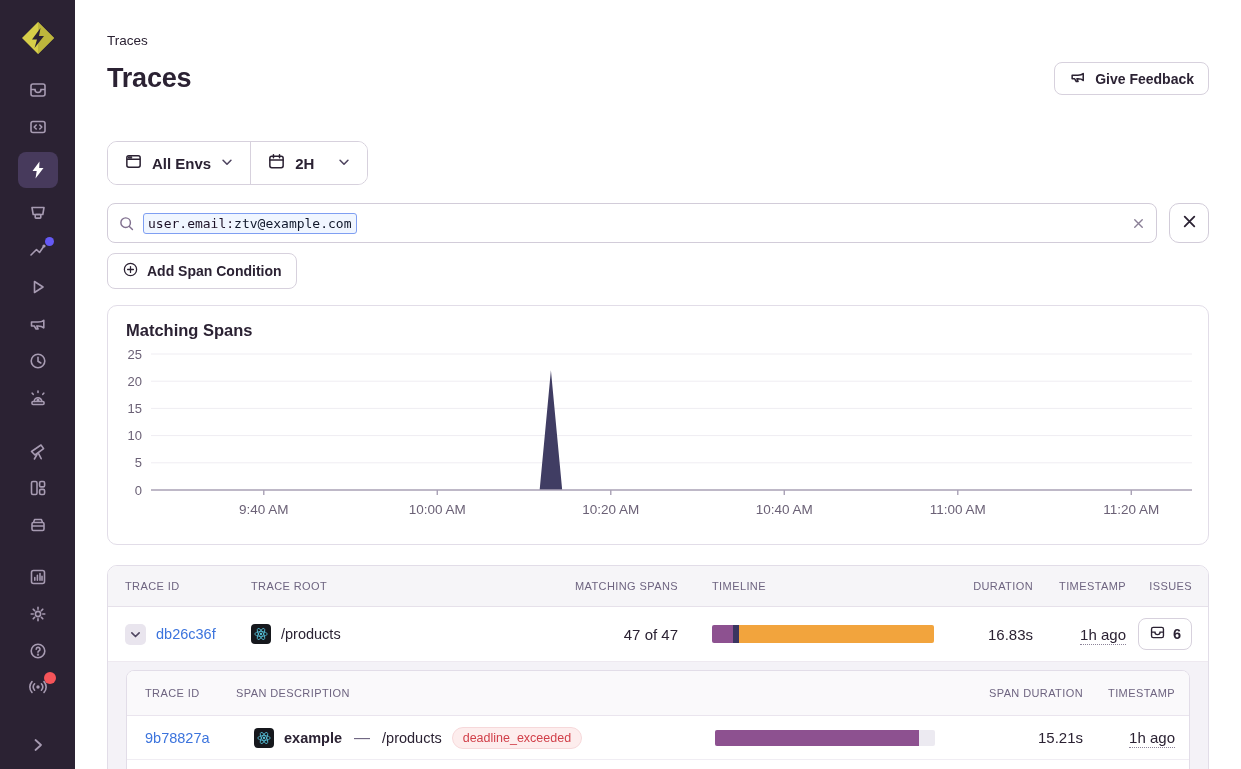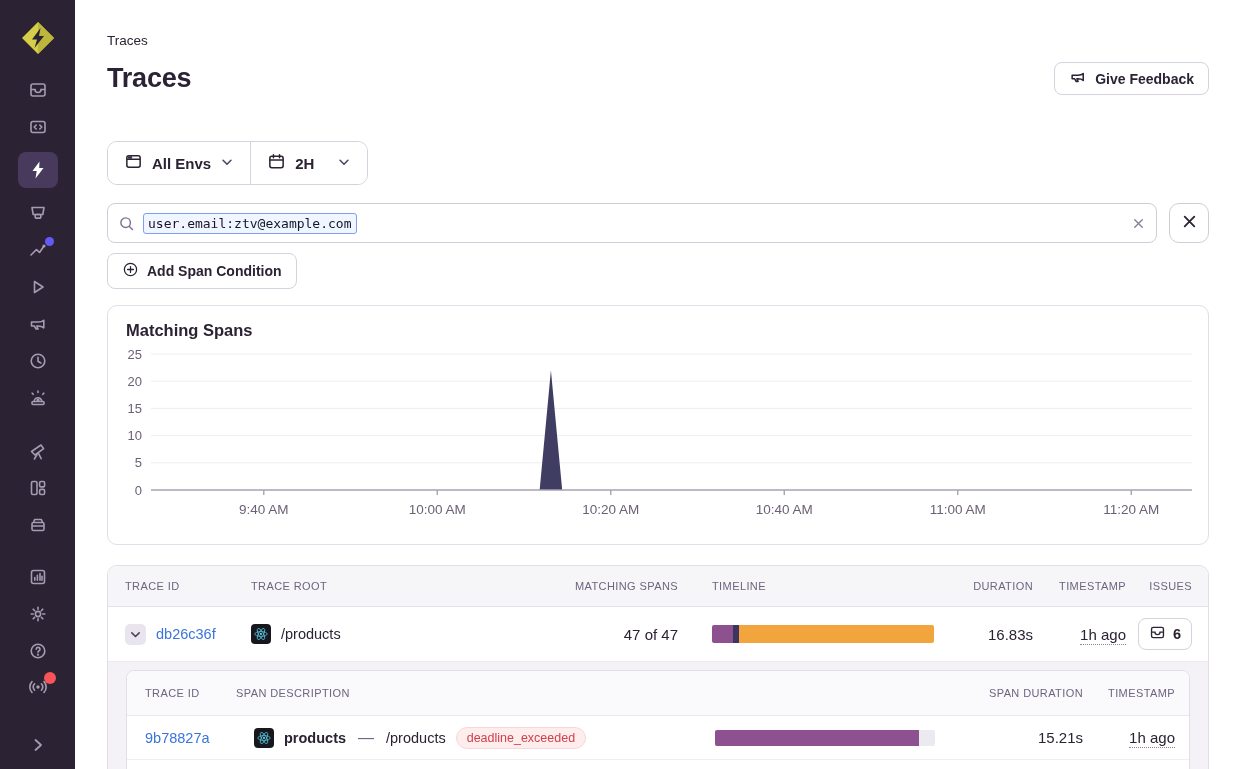--- a/index.html
+++ b/index.html
@@ -422,21 +422,21 @@
           <div class="pad-l18"><a class="link">9b78827a</a></div>
           <div class="cell-flex" style="padding-left:18px;">
             <span class="plat-icon">
                 <svg width="16" height="16" viewBox="0 0 18 18" fill="none" stroke="#58c4dc" stroke-width="0.9">
                   <ellipse cx="9" cy="9" rx="7" ry="2.7"></ellipse>
                   <ellipse cx="9" cy="9" rx="7" ry="2.7" transform="rotate(60 9 9)"></ellipse>
                   <ellipse cx="9" cy="9" rx="7" ry="2.7" transform="rotate(120 9 9)"></ellipse>
                   <circle cx="9" cy="9" r="1.3" fill="#58c4dc" stroke="none"></circle>
                 </svg>
               </span>
-            <span class="op">products</span>
+            <span class="op">example</span>
             <span class="sep">—</span>
             <span class="root-label">/products</span>
             <span class="badge error">deadline_exceeded</span>
           </div>
           <div>
               <div class="timeline-track">
                 <div style="position: absolute; top: 0px; bottom: 0px; left: 0%; width: 92.5%; background: rgb(141, 81, 144);"></div>
               </div>
             </div>
           <div class="td r">15.21s</div>

